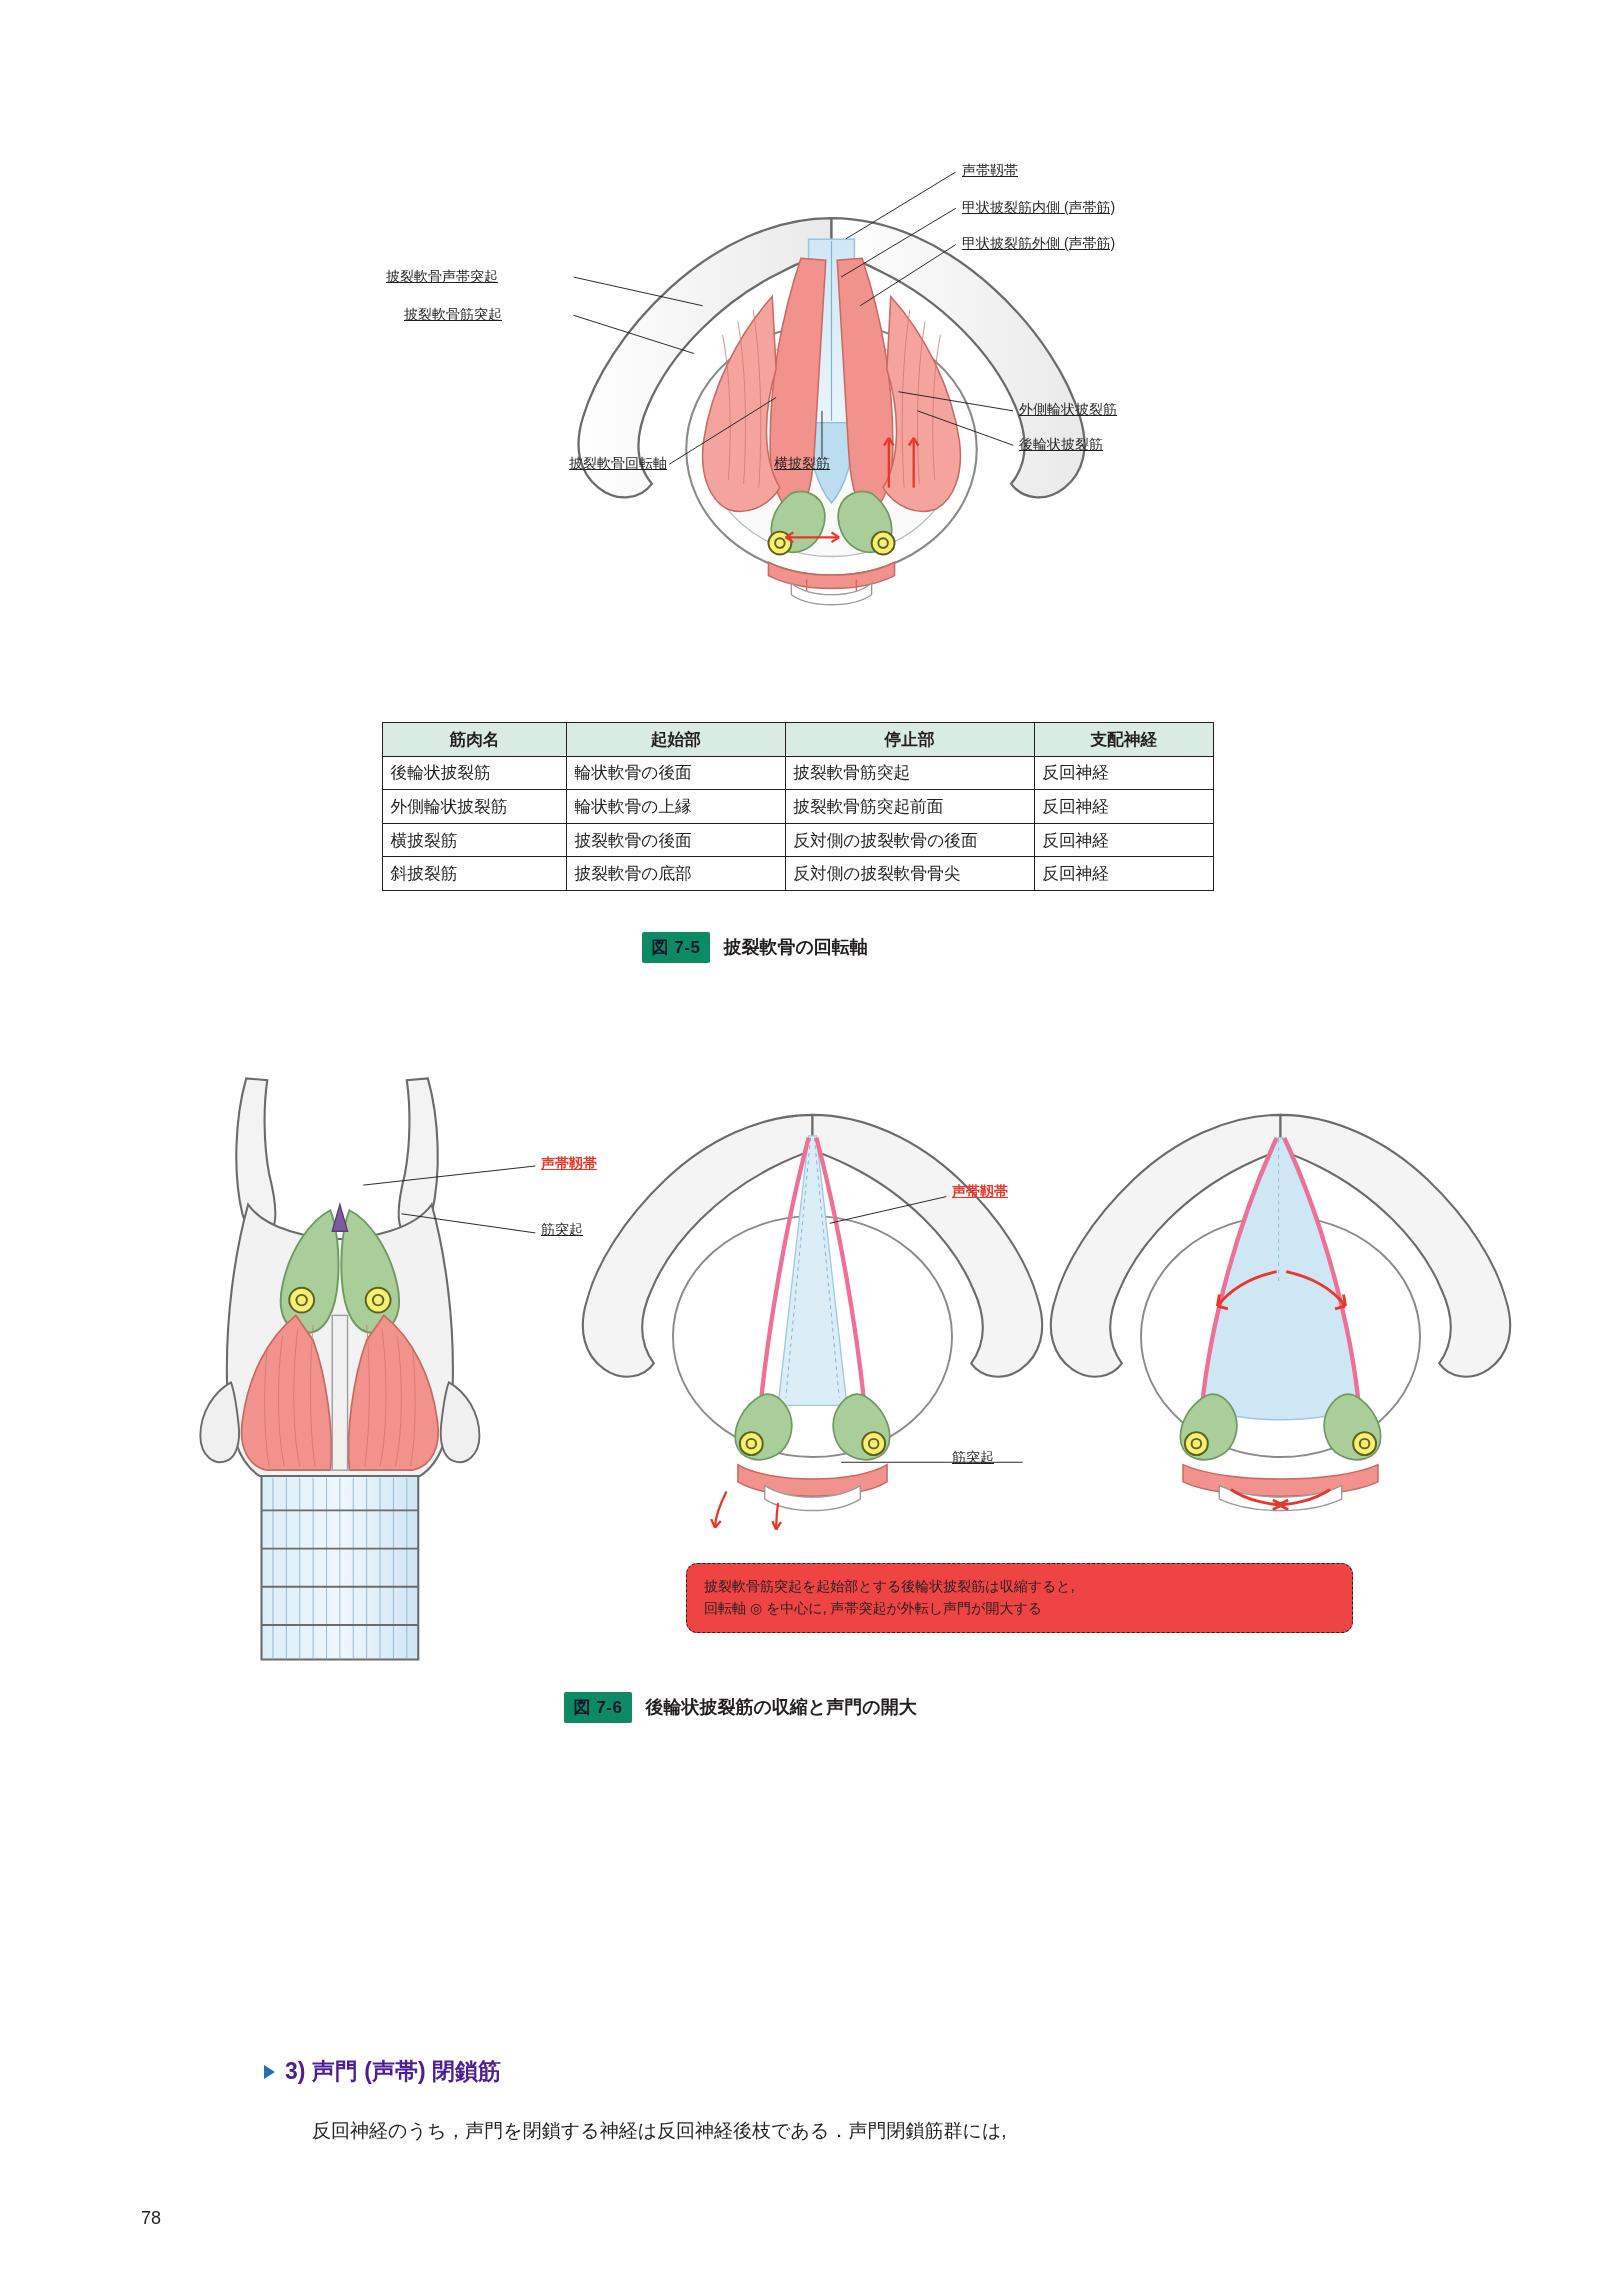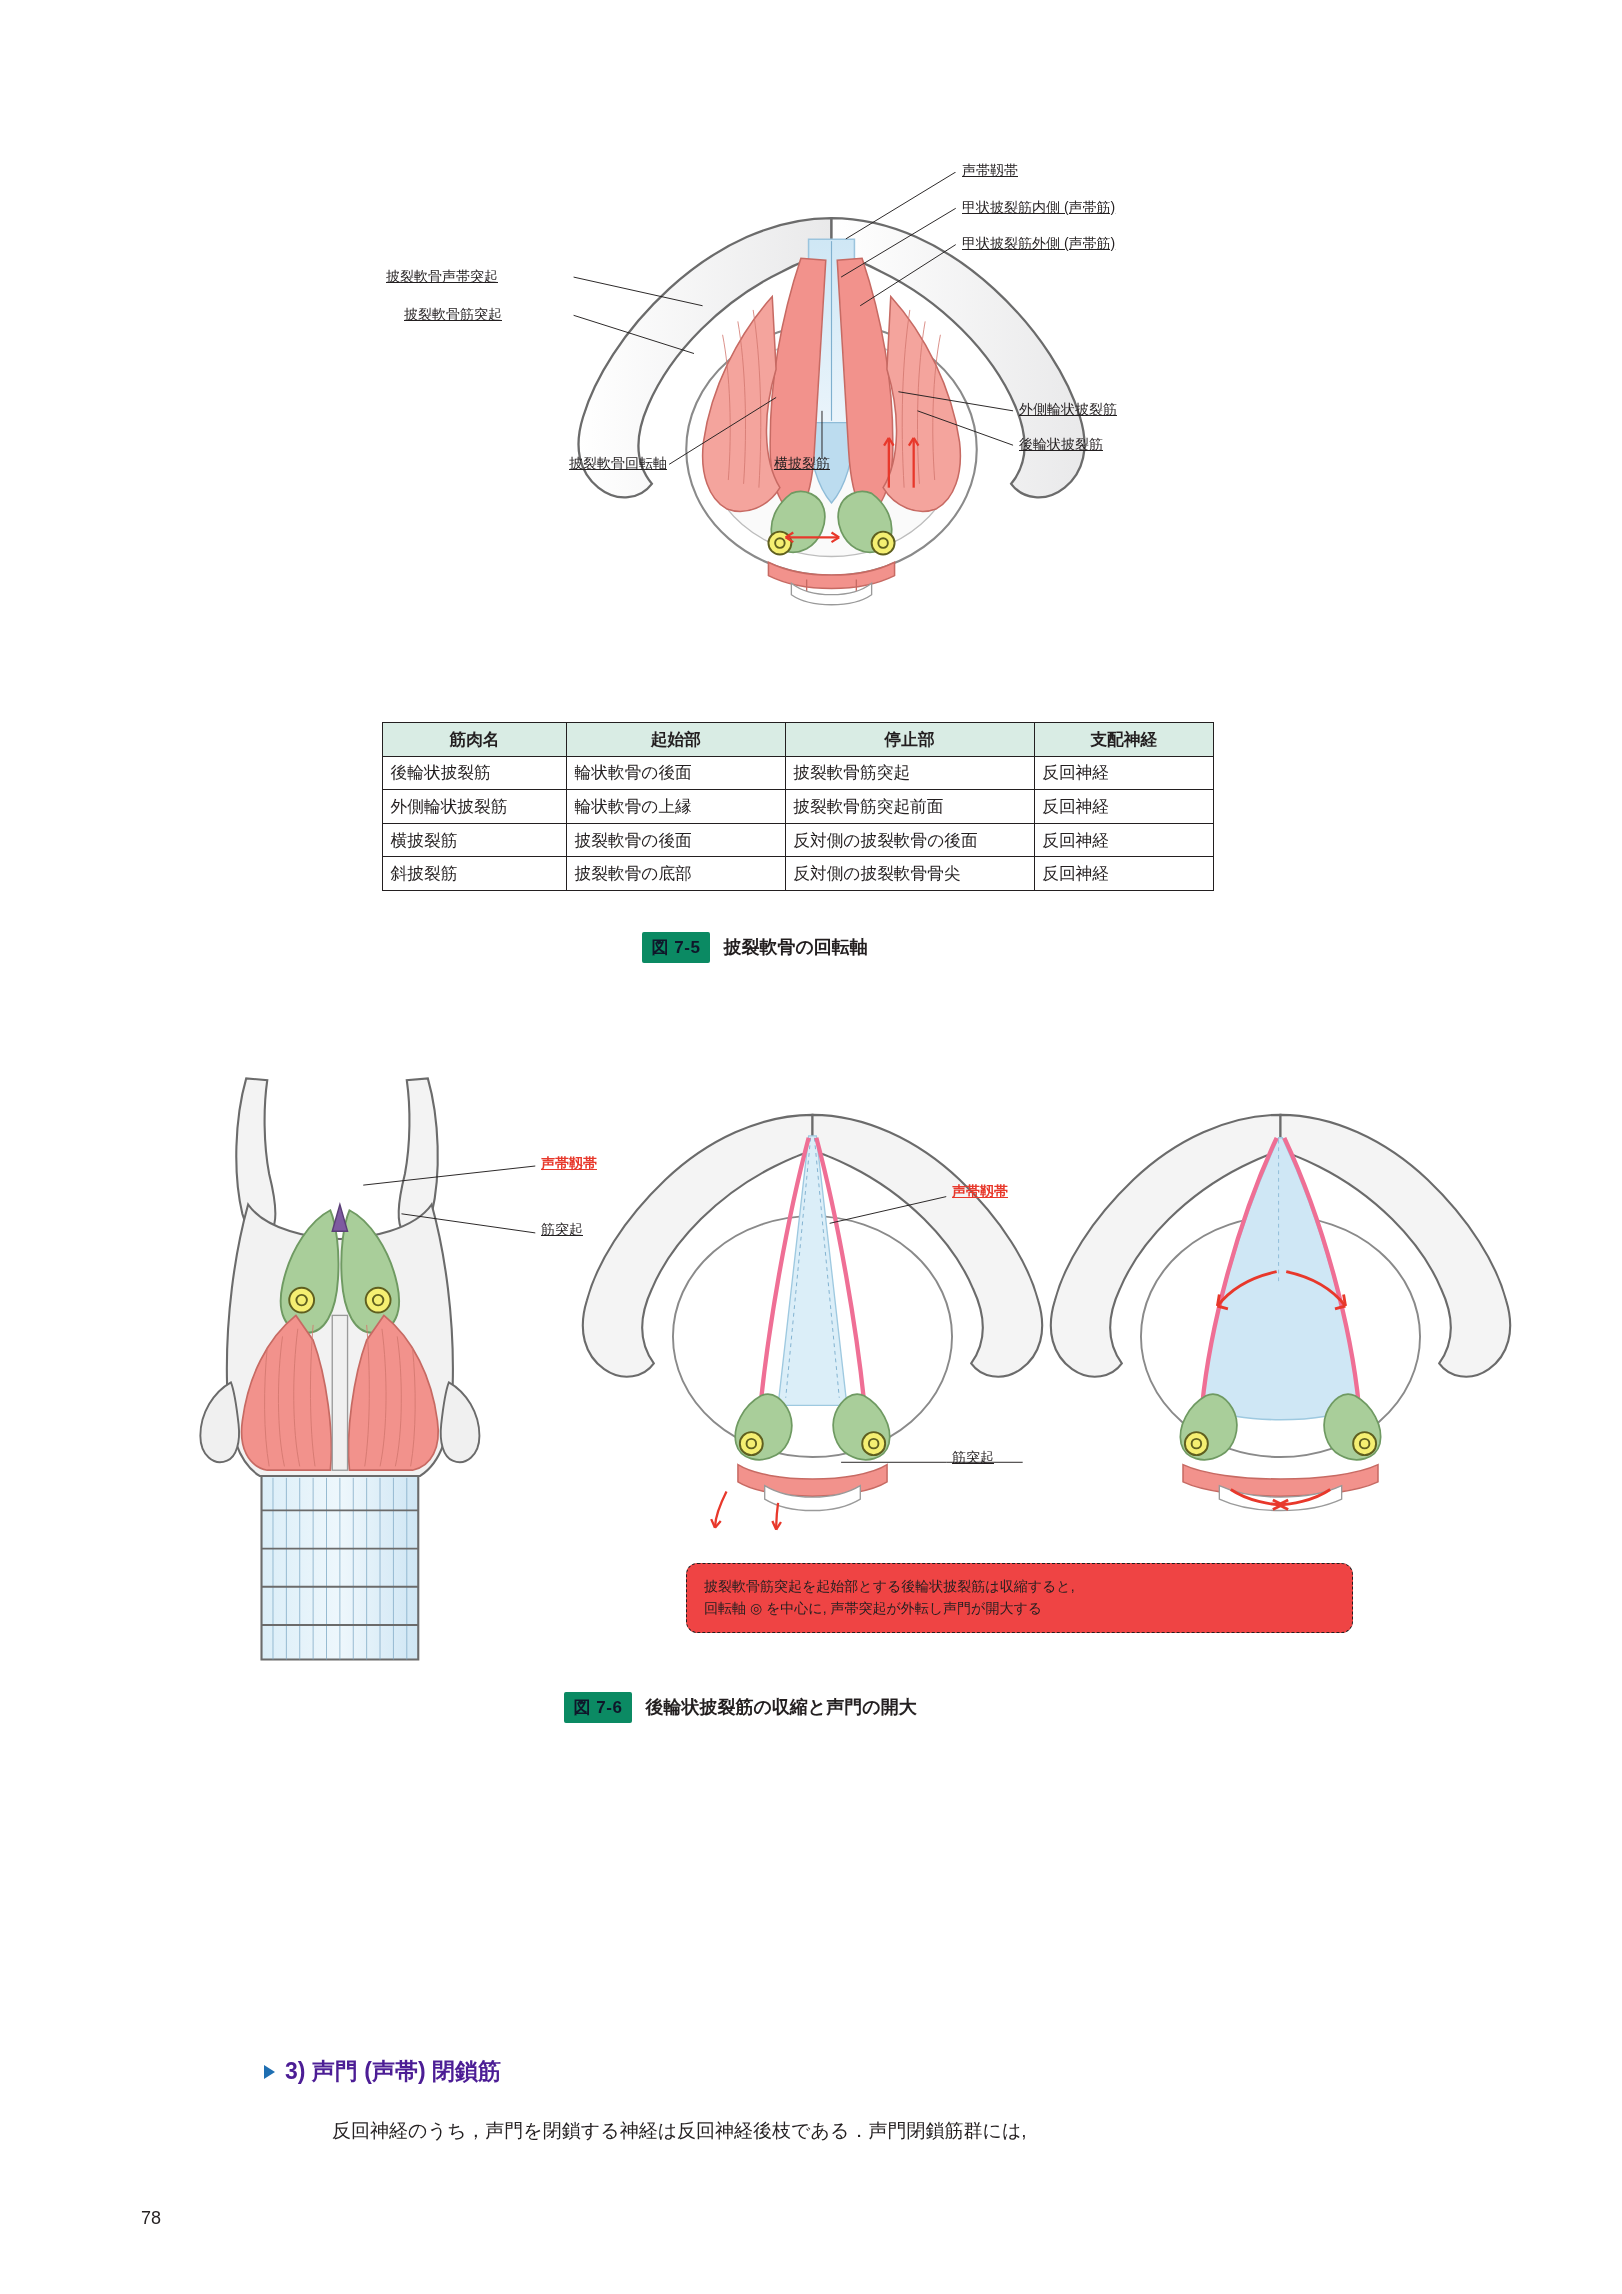--- a/index.html
+++ b/index.html
@@ -141,21 +141,21 @@
     margin-top: 20px;
   }
   .section-head .tri {
     width: 0; height: 0;
     border-left: 11.5px solid #1f6fb2;
     border-top: 7.6px solid transparent;
     border-bottom: 7.6px solid transparent;
   }
   .body-text2 {
     position: absolute;
-    left: 332px;
+    left: 312px;
     top: 2093px;
     width: 1138px;
     font-size: 19px;
     line-height: 2.05;
     font-family: Liberation Sans, sans-serif;
   }
   .page-number {
     position: absolute;
     left: 141px;
     top: 2208px;

